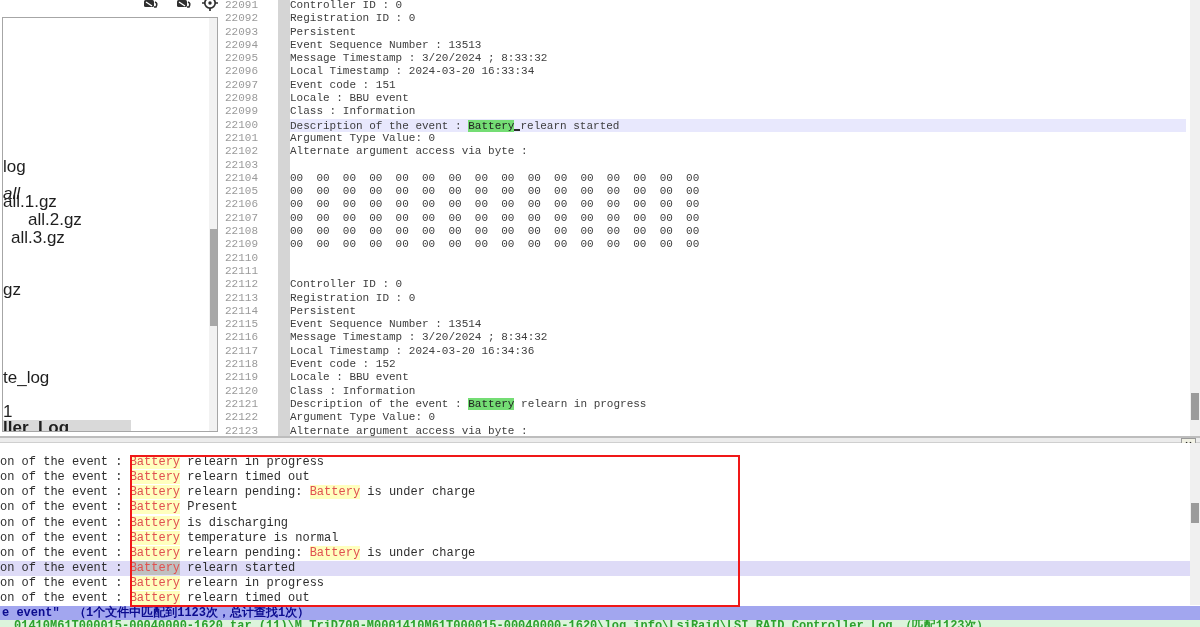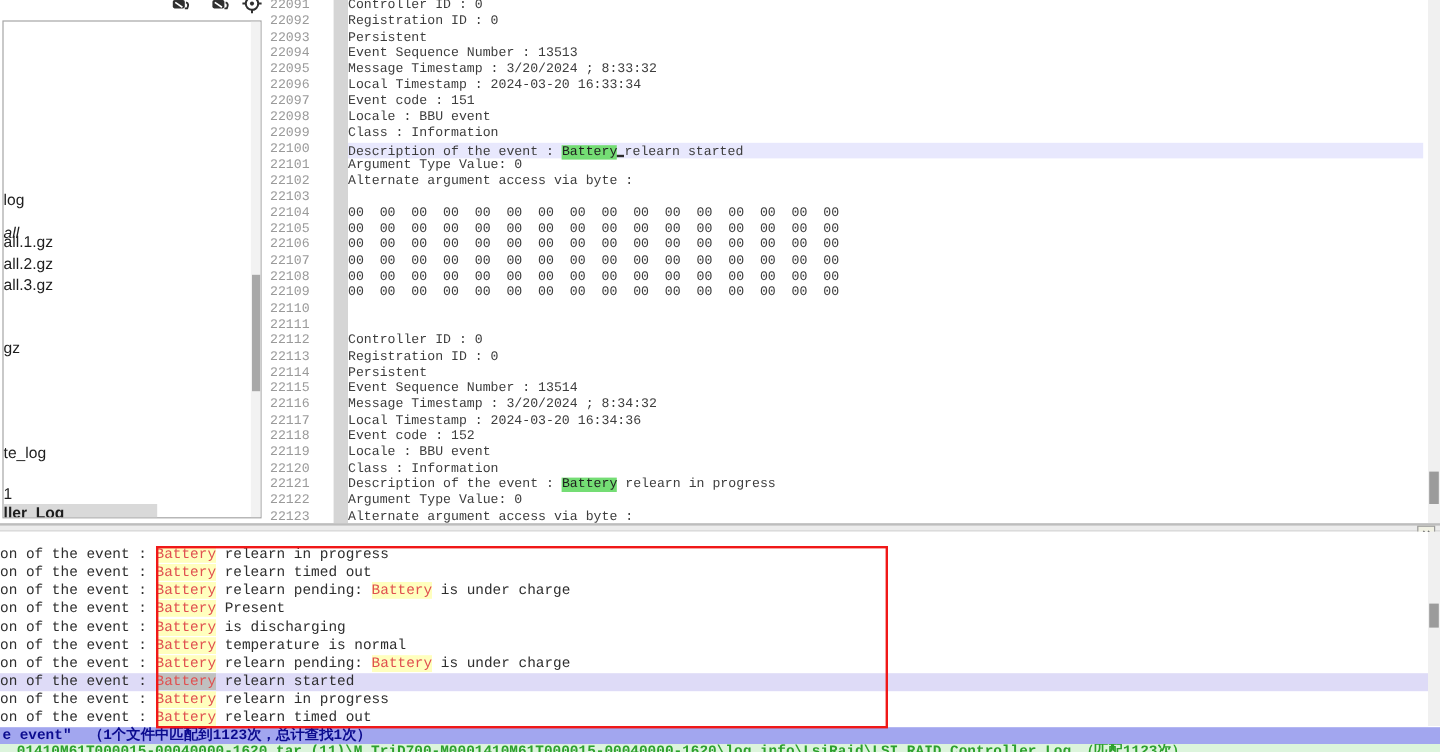--- a/index.html
+++ b/index.html
@@ -7,21 +7,21 @@
     width:1200px;height:627px;overflow:hidden;position:relative;
     background:#ffffff;font-family:"Liberation Sans",sans-serif;
   }
   
   .toolbar{position:absolute;left:0;top:0;width:1200px;height:16px;background:#fff}
   .tb-icon{position:absolute;top:-5px;width:18px;height:18px}
   
   .sidebar{position:absolute;left:2px;top:17px;width:216px;height:415px;
     background:#fff;border:1px solid #a6a6a6;box-sizing:border-box;overflow:hidden}
   .tree-item{position:absolute;left:0;height:16px;line-height:16px;
-    font-size:13px;color:#1e1e1e;white-space:pre}
+    font-size:17px;color:#1e1e1e;white-space:pre}
   .tree-item.sel{background:#d9d9d9;width:128px}
   .sb-scroll{position:absolute;left:206px;top:0;width:9px;height:413px;background:#f2f2f2}
   .sb-thumb{position:absolute;left:1px;width:7px;background:#a8a8a8}
   
   .editor{position:absolute;left:225px;top:0;width:965px;height:437px;overflow:hidden;background:#fff}
   .gutter{position:absolute;left:0;top:-1px;width:48px;text-align:left;
     font:11px "Liberation Mono",monospace;line-height:13.3px;color:#9a9a9a}
   .ln{height:13.3px}
   .margin-strip{position:absolute;left:53px;top:0;width:12px;height:437px;background:#d5d5d5}
   .code{position:absolute;left:65px;top:-1px;width:872px;
@@ -74,22 +74,22 @@
     <circle cx="9" cy="8" r="1.7" fill="#2f2f2f"></circle>
     <path d="M9 0v3 M9 13v3 M1 8h3 M14 8h3" stroke="#2f2f2f" stroke-width="1.7"></path>
   </svg>
 </div>
 
 <div class="sidebar">
   <div id="treeItems">
       <div class="tree-item" style="top: 141px;">log</div>
       <div class="tree-item" style="top: 168px; font-style: italic;">all</div>
       <div class="tree-item" style="top: 176px;">all.1.gz</div>
-      <div class="tree-item" style="top: 194px;">all.2.gz</div>
-      <div class="tree-item" style="top: 212px;">all.3.gz</div>
+      <div class="tree-item" style="top: 194px; margin-left: 25px;">all.2.gz</div>
+      <div class="tree-item" style="top: 212px; margin-left: 8px;">all.3.gz</div>
       <div class="tree-item" style="top: 264px;">gz</div>
       <div class="tree-item" style="top: 352px;">te_log</div>
       <div class="tree-item" style="top: 386px;">1</div>
       <div class="tree-item sel" style="top: 402px; font-weight: bold;">ller_Log</div>
     </div>
   <div class="sb-scroll">
     <div class="sb-thumb" style="top:211px;height:97px"></div>
   </div>
 </div>
 

